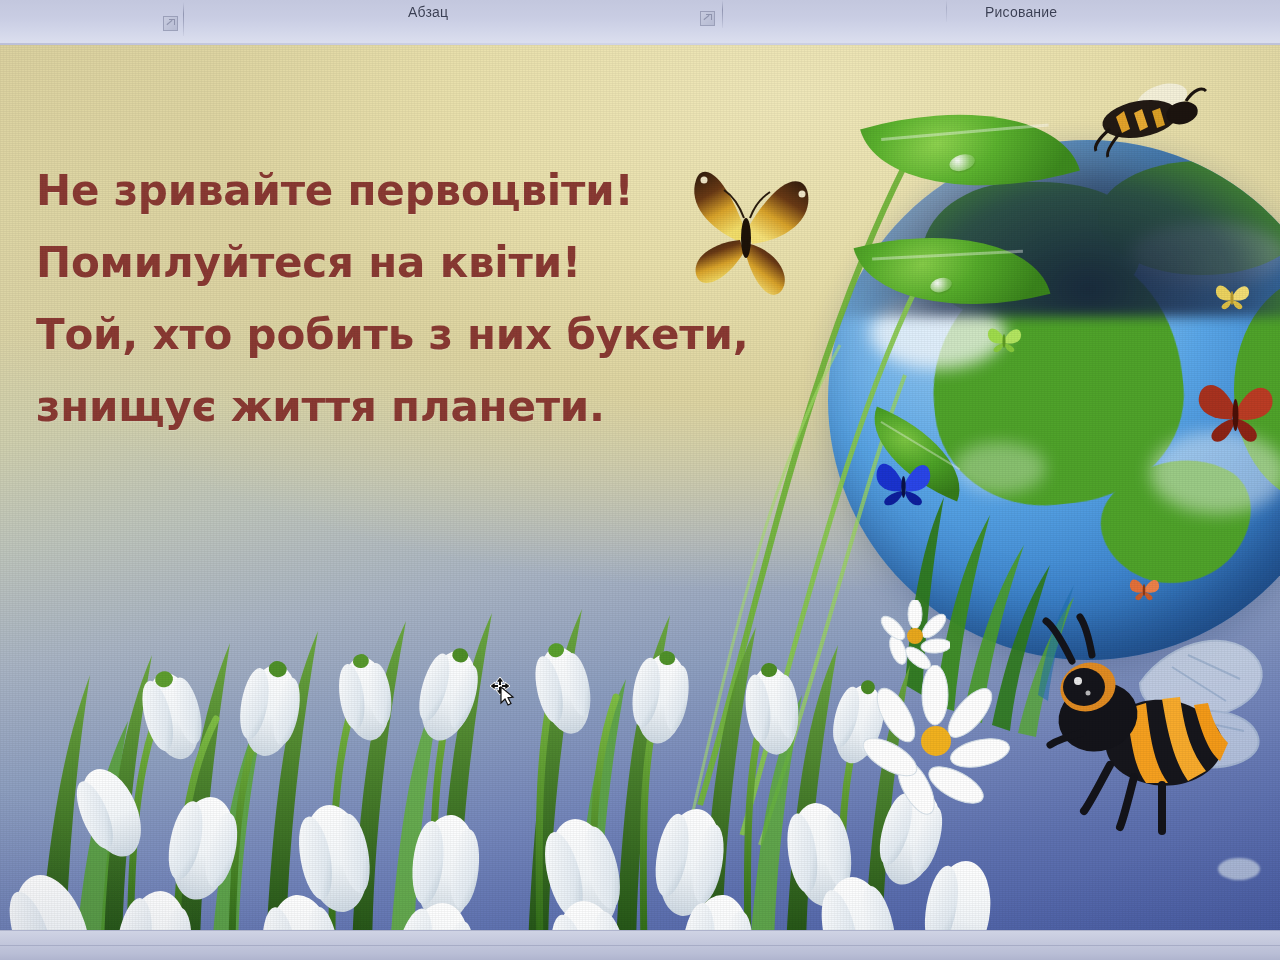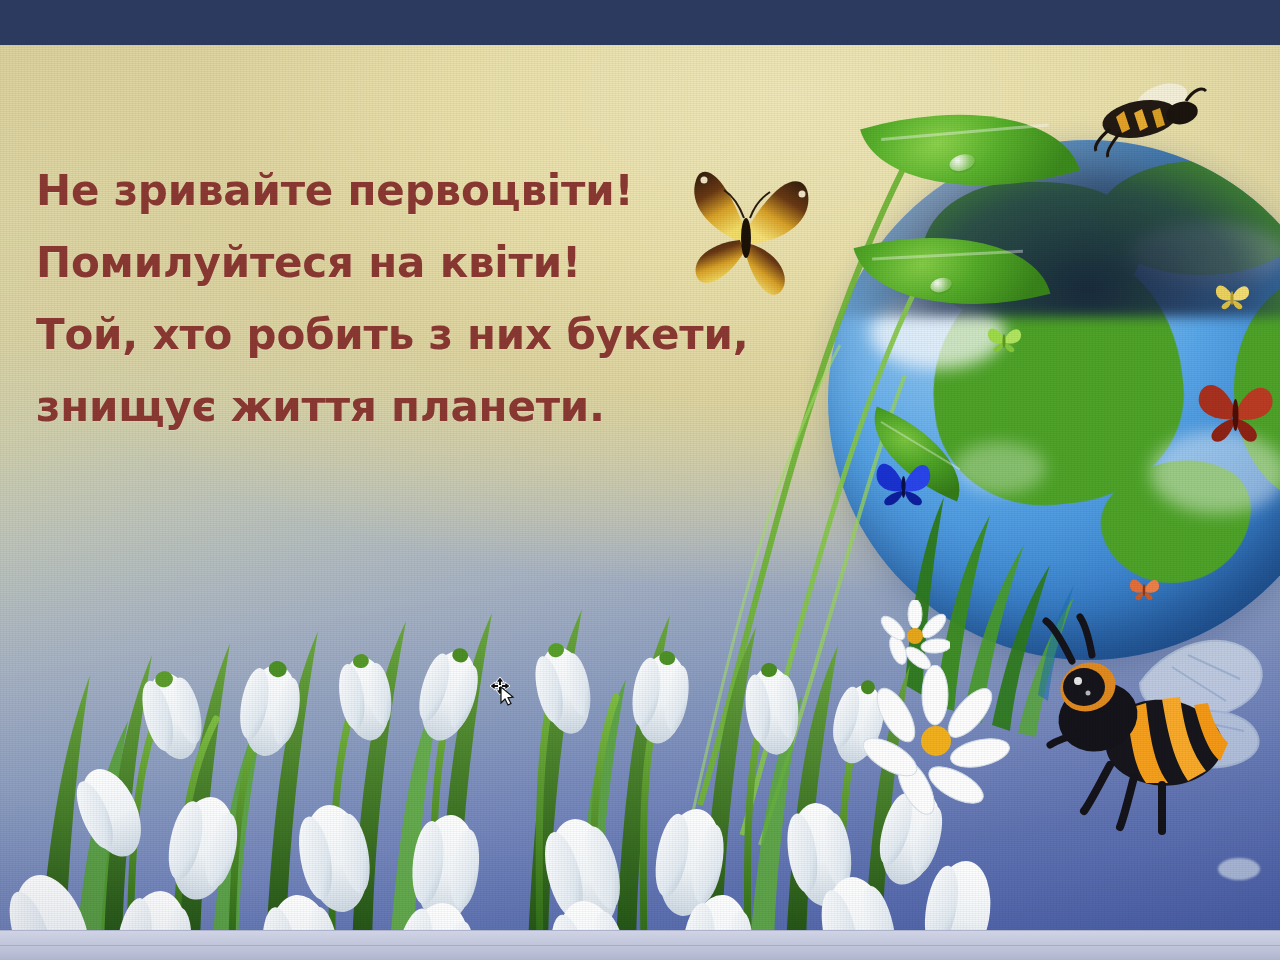--- a/index.html
+++ b/index.html
@@ -173,20 +173,35 @@
   }
   .statusbar::after{
     content:"";position:absolute;left:0;top:14px;width:100%;height:1px;background:rgba(120,126,160,.35);
   }
 </style>
 </head>
 <body>
 
 <div class="app">
 
+  <div class="ribbon">
+    <div class="sep sep1"></div>
+    <div class="sep sep2"></div>
+    <div class="sep sep3"></div>
+
+    <div class="launcher l1"></div>
+    <div class="launcher l2"></div>
+
+    <div class="ribbon-group rg-abzac">
+      <span>Абзац</span>
+    </div>
+    <div class="ribbon-group rg-risov">
+      <span>Рисование</span>
+    </div>
+  </div>
 
   <div class="slide">
 
     <div class="globe">
       <div class="gloss"></div>
       <div class="cont c-gr"></div>
       <div class="cont c-gr2"></div>
       <div class="cont c-eu"></div>
       <div class="cont c-na"></div>
       <div class="cont c-ca"></div>

